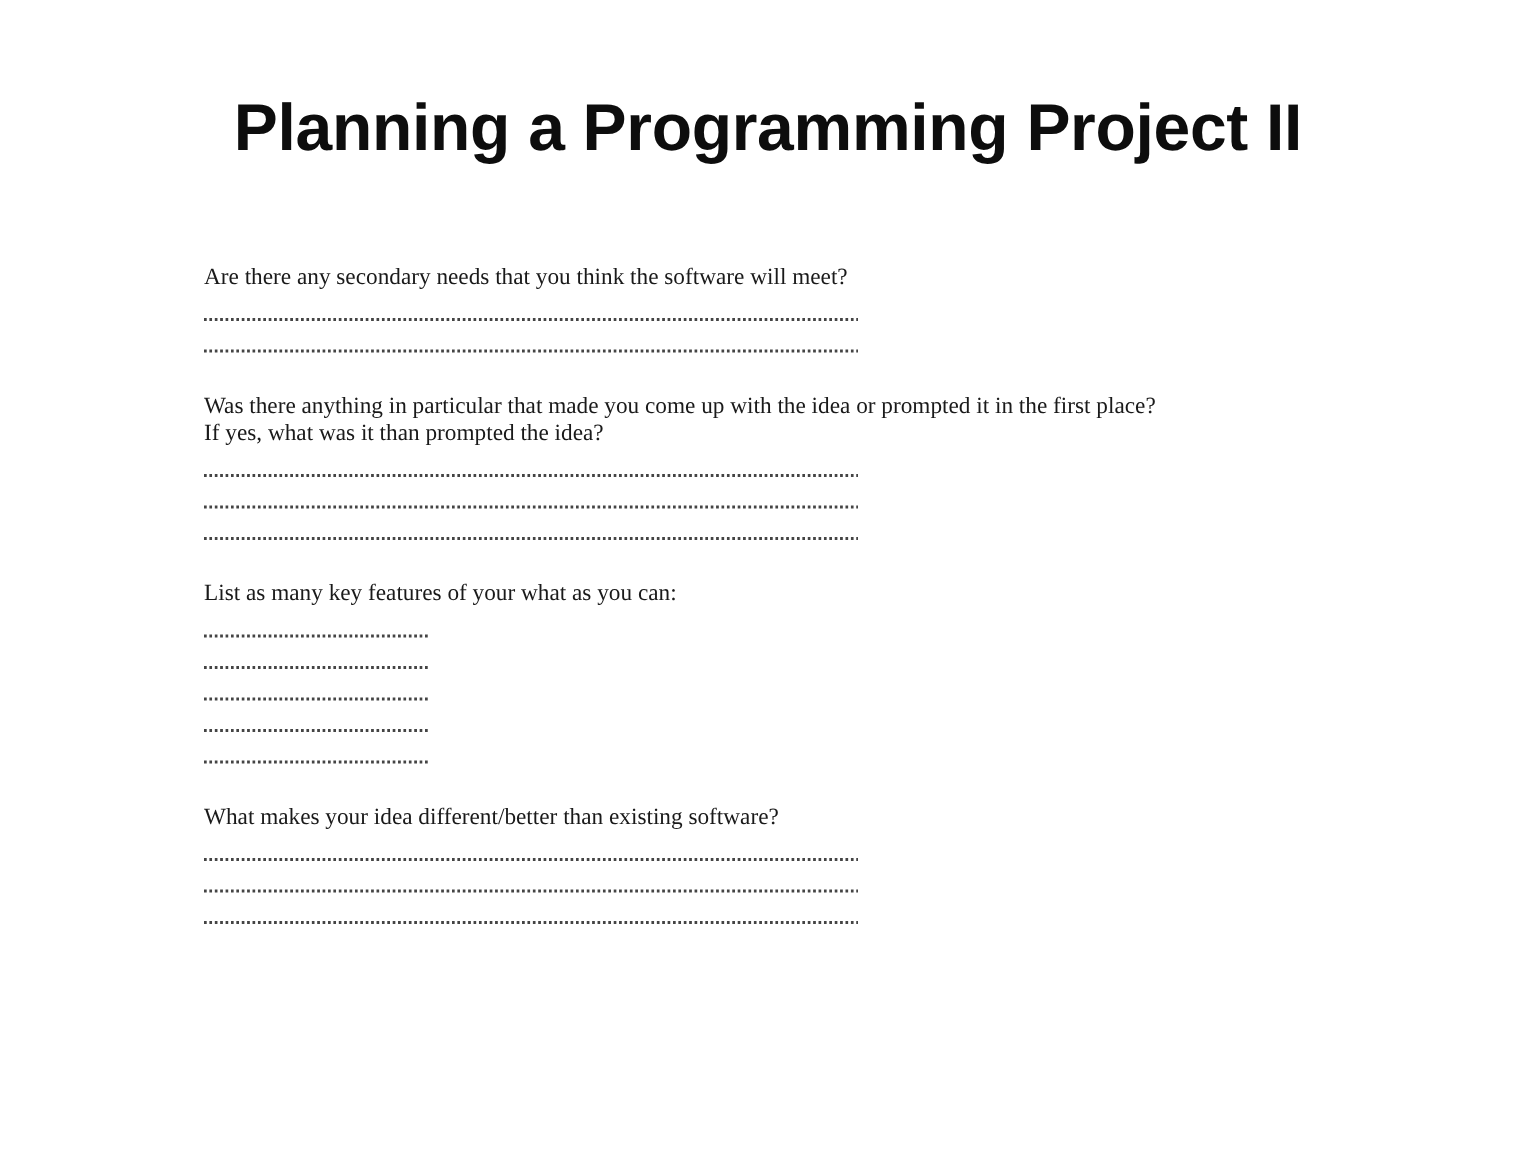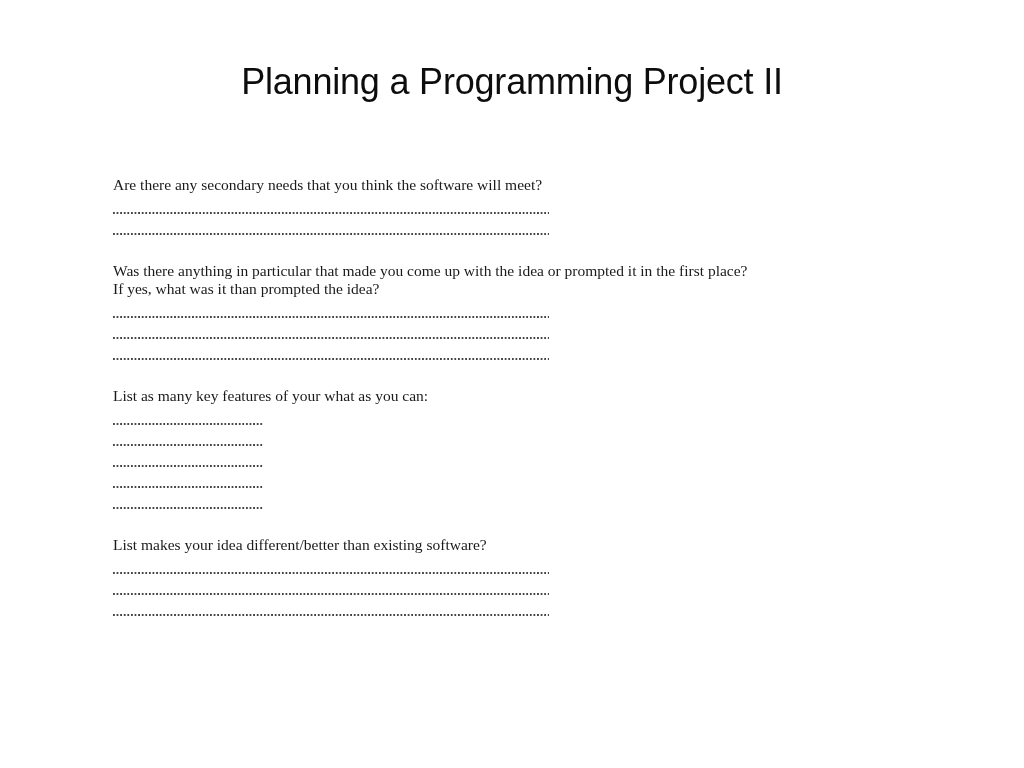--- a/index.html
+++ b/index.html
@@ -23,38 +23,39 @@
   }
 
   
   .slide-title {
     position: absolute;
     top: 62px;
     left: 0;
     width: 1024px;
     text-align: center;
     font-family: "Liberation Sans", "DejaVu Sans", sans-serif;
-    font-size: 36px;
-    font-weight: 400;
+    font-size: 44px;
+    font-weight: 700;
     line-height: 1.1;
     letter-spacing: -0.2px;
     color: #0d0d0d;
     white-space: nowrap;
   }
 
   
   .worksheet {
     position: absolute;
     top: 176px;
     left: 113px;
     width: 800px;
   }
 
   .qblock {
     margin-bottom: 17px;
+    margin-left: 23px;
   }
   .qblock:last-child {
     margin-bottom: 0;
   }
 
   .qtext {
     font-family: "Liberation Serif", "DejaVu Serif", serif;
     font-size: 15.5px;
     line-height: 18px;
     color: #1a1a1a;
@@ -119,21 +120,21 @@
         <p class="qtext"><span>List as many key features of your what as you can:</span></p>
         <div class="rules short">
           <div class="rule"></div>
           <div class="rule"></div>
           <div class="rule"></div>
           <div class="rule"></div>
           <div class="rule"></div>
         </div>
       </div>
       <div class="qblock">
-        <p class="qtext"><span>List makes your idea different/better than existing software?</span></p>
+        <p class="qtext"><span>What makes your idea different/better than existing software?</span></p>
         <div class="rules long">
           <div class="rule"></div>
           <div class="rule"></div>
           <div class="rule"></div>
         </div>
       </div>
     </div>
 
 </div>
 

